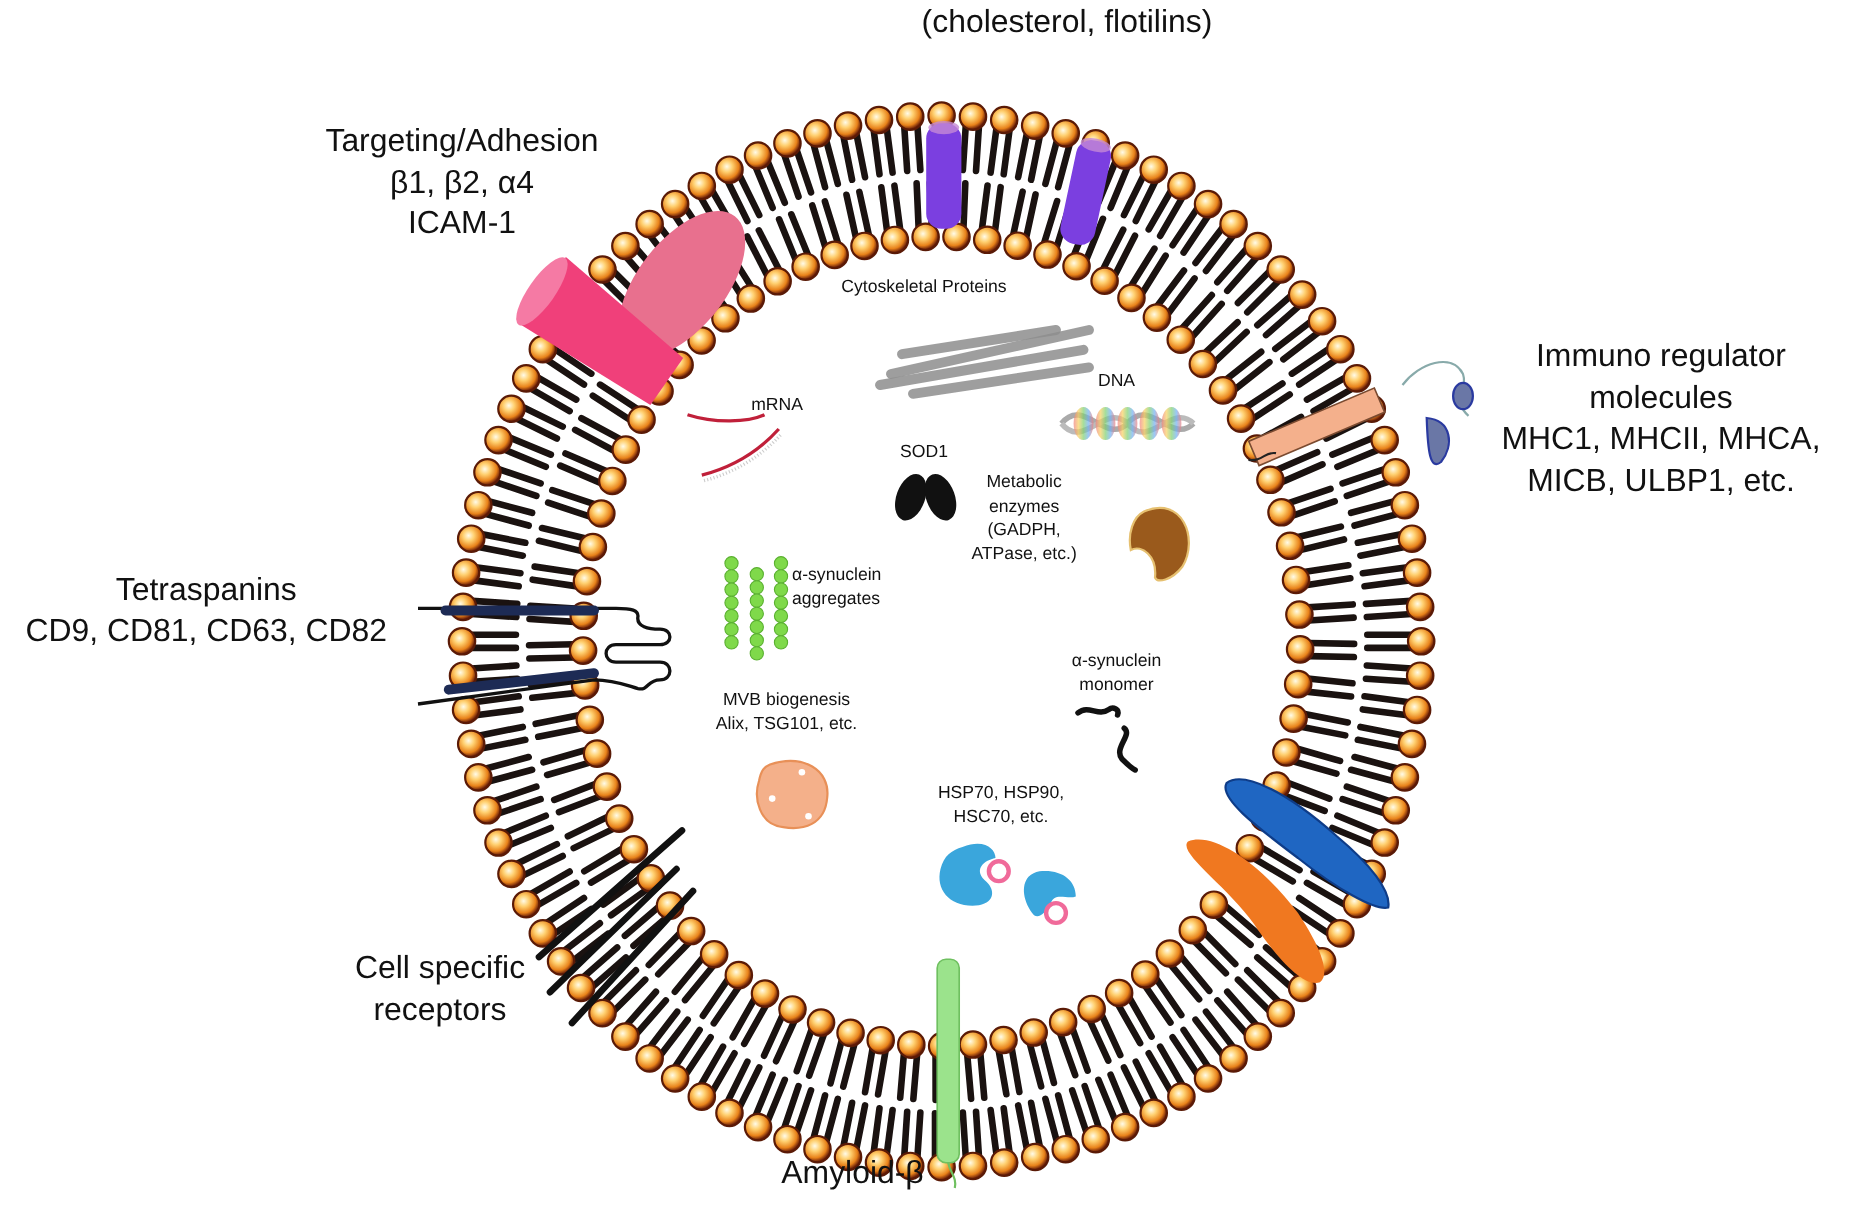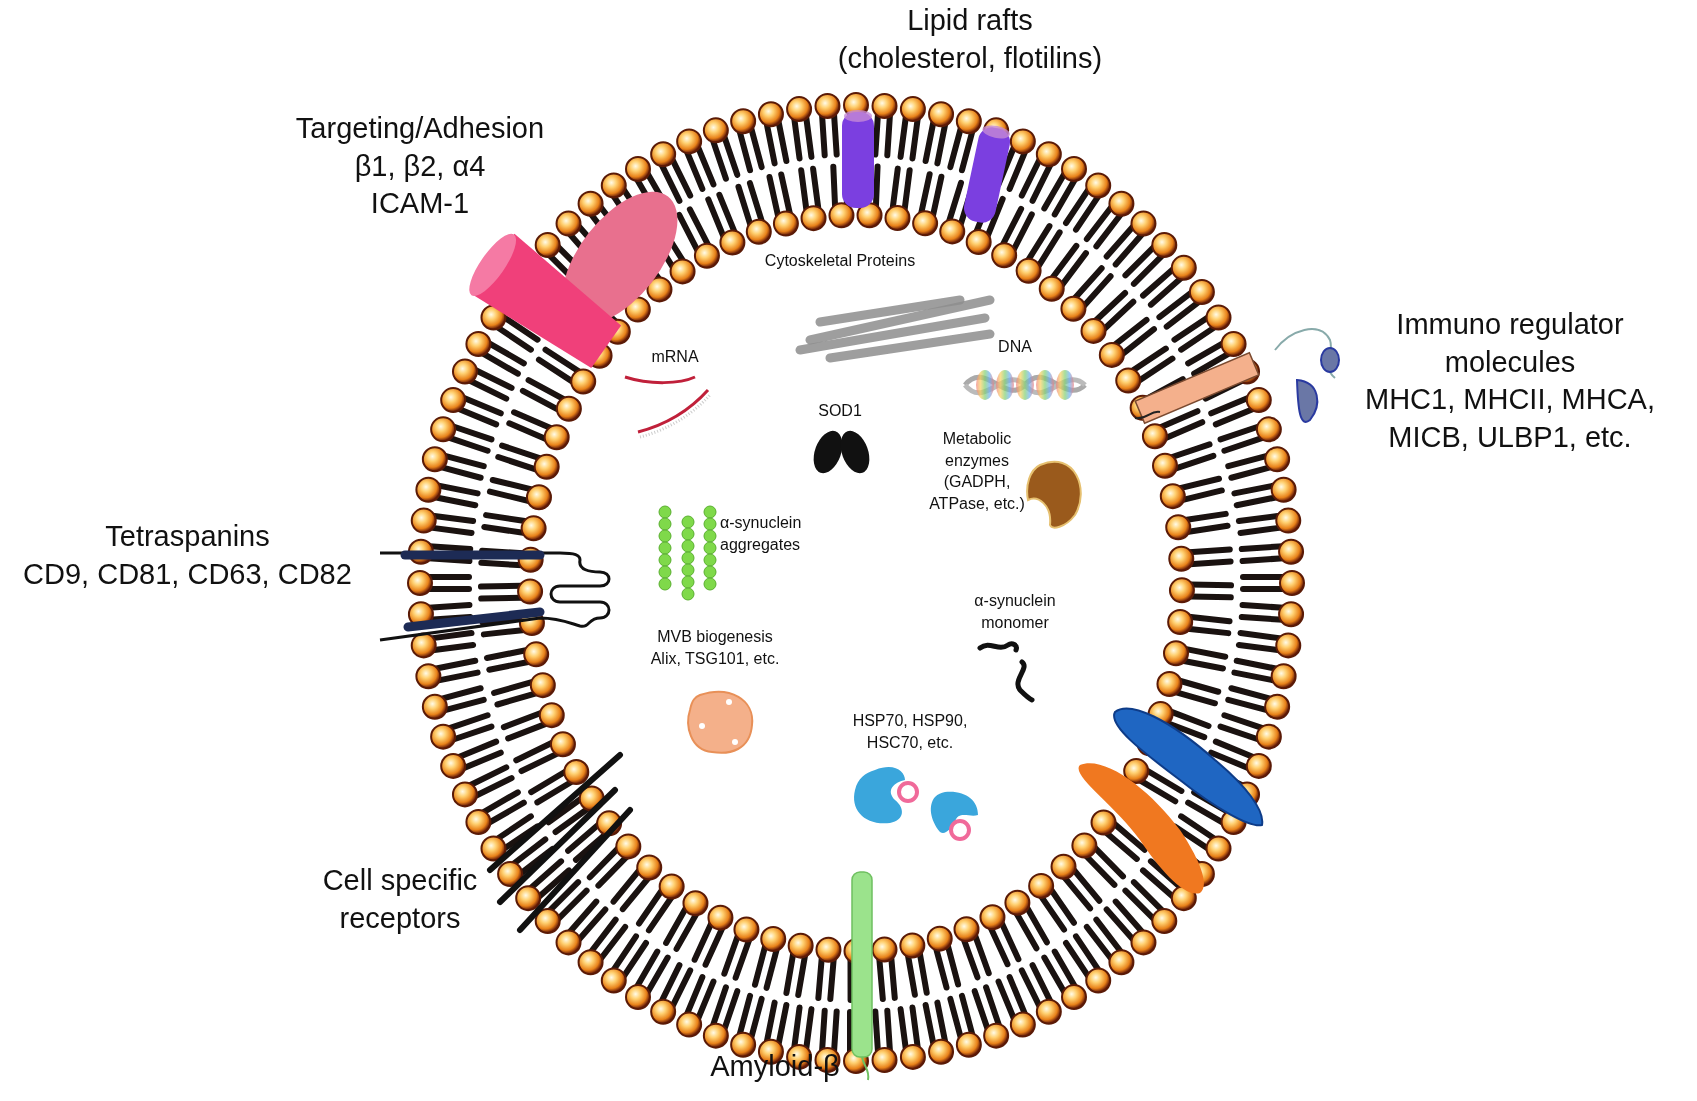--- a/index.html
+++ b/index.html
@@ -960,21 +960,20 @@
         <circle cx="735" cy="742" r="3" fill="#fff"></circle>
         <path d="M875,770 C895,762 905,772 905,780 C895,782 885,790 895,800 C905,808 905,820 890,823 C865,826 850,810 855,790 C858,778 865,773 875,770 Z" fill="#3aa6dc"></path>
         <circle cx="908" cy="792" r="9" fill="#fff" stroke="#f06a9a" stroke-width="4"></circle>
         <path d="M945,792 C965,790 978,800 978,815 C970,818 958,810 955,822 C950,830 945,835 940,832 C930,820 928,805 935,797 C938,794 941,793 945,792 Z" fill="#3aa6dc"></path>
         <circle cx="960" cy="830" r="9" fill="#fff" stroke="#f06a9a" stroke-width="4"></circle>
       </g>
   </svg>
 
   
   <div class="lbl big" style="left:820px;top:2px;width:300px;">
-    <span class="ln">Lipid rafts</span>
     <span class="ln">(cholesterol, flotilins)</span>
   </div>
   <div class="lbl big" style="left:260px;top:110px;width:320px;">
     <span class="ln">Targeting/Adhesion</span>
     <span class="ln">β1, β2, α4</span>
     <span class="ln">ICAM-1</span>
   </div>
   <div class="lbl big" style="left:1330px;top:306px;width:360px;">
     <span class="ln">Immuno regulator</span>
     <span class="ln">molecules</span>
@@ -990,30 +989,30 @@
     <span class="ln">receptors</span>
   </div>
   <div class="lbl big" style="left:680px;top:1048px;width:190px;">
     <span class="ln">Amyloid-β</span>
   </div>
 
   
   <div class="lbl small" style="left:710px;top:250px;width:260px;">
     <span class="ln">Cytoskeletal Proteins</span>
   </div>
-  <div class="lbl small" style="left:620px;top:346px;width:110px;">
+  <div class="lbl small" style="left:620px;top:358px;width:110px;text-align:right;">
     <span class="ln">mRNA</span>
   </div>
   <div class="lbl small" style="left:965px;top:336px;width:100px;">
     <span class="ln">DNA</span>
   </div>
   <div class="lbl small" style="left:790px;top:400px;width:100px;">
     <span class="ln">SOD1</span>
   </div>
-  <div class="lbl small" style="left:902px;top:428px;width:150px;">
+  <div class="lbl small" style="left:856px;top:428px;width:150px;">
     <span class="ln">Metabolic</span>
     <span class="ln">enzymes</span>
     <span class="ln">(GADPH,</span>
     <span class="ln">ATPase, etc.)</span>
   </div>
   <div class="lbl small" style="left:720px;top:512px;width:140px;text-align:left;">
     <span class="ln">α-synuclein</span>
     <span class="ln">aggregates</span>
   </div>
   <div class="lbl small" style="left:940px;top:590px;width:150px;">

